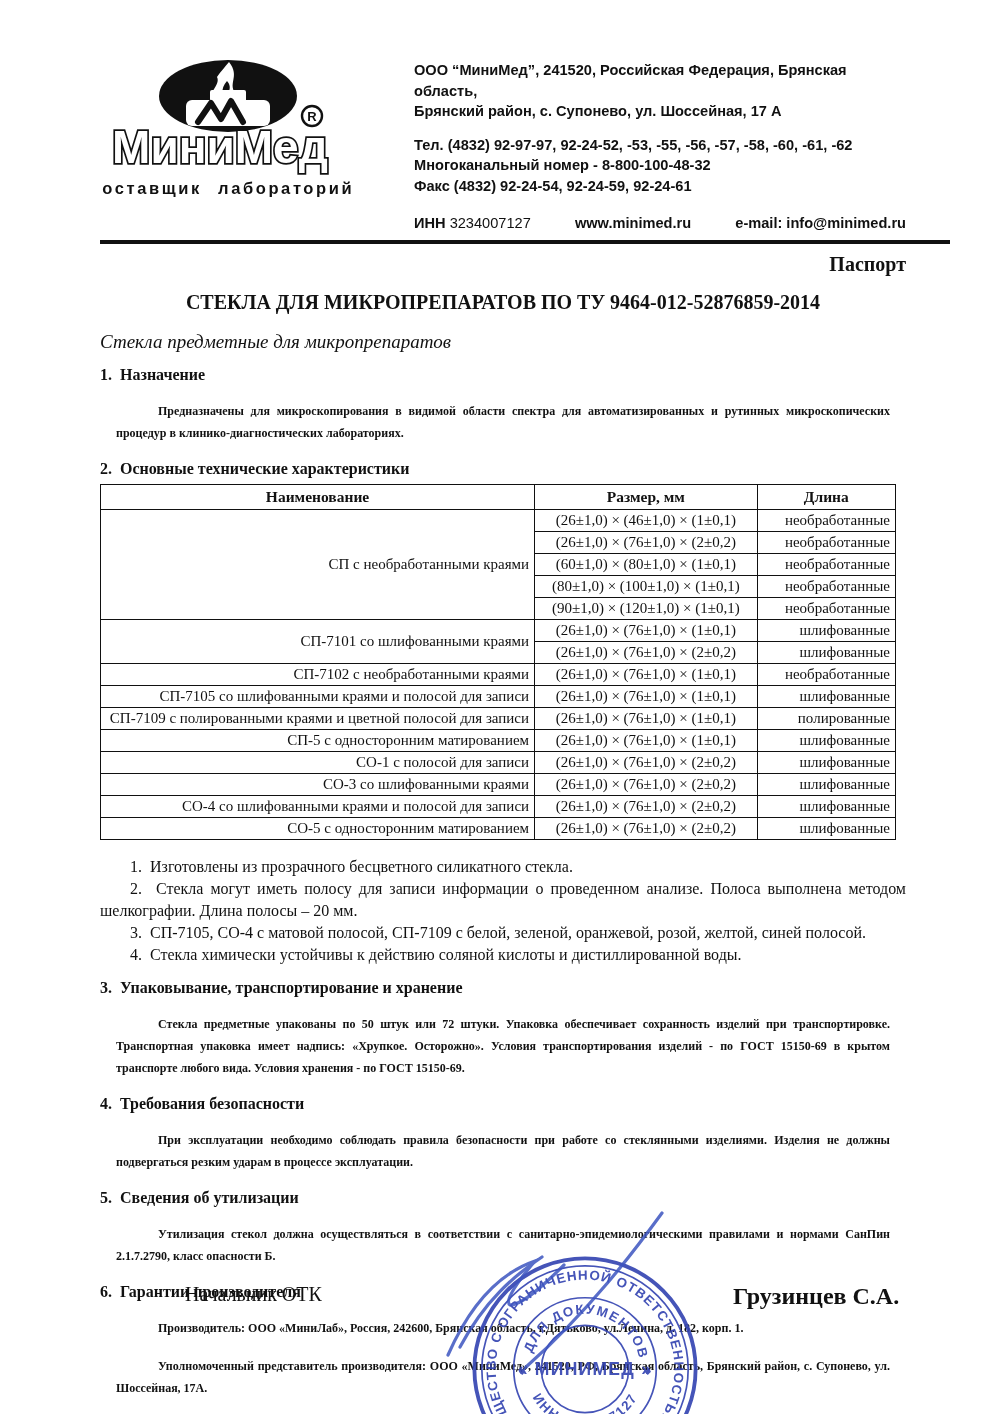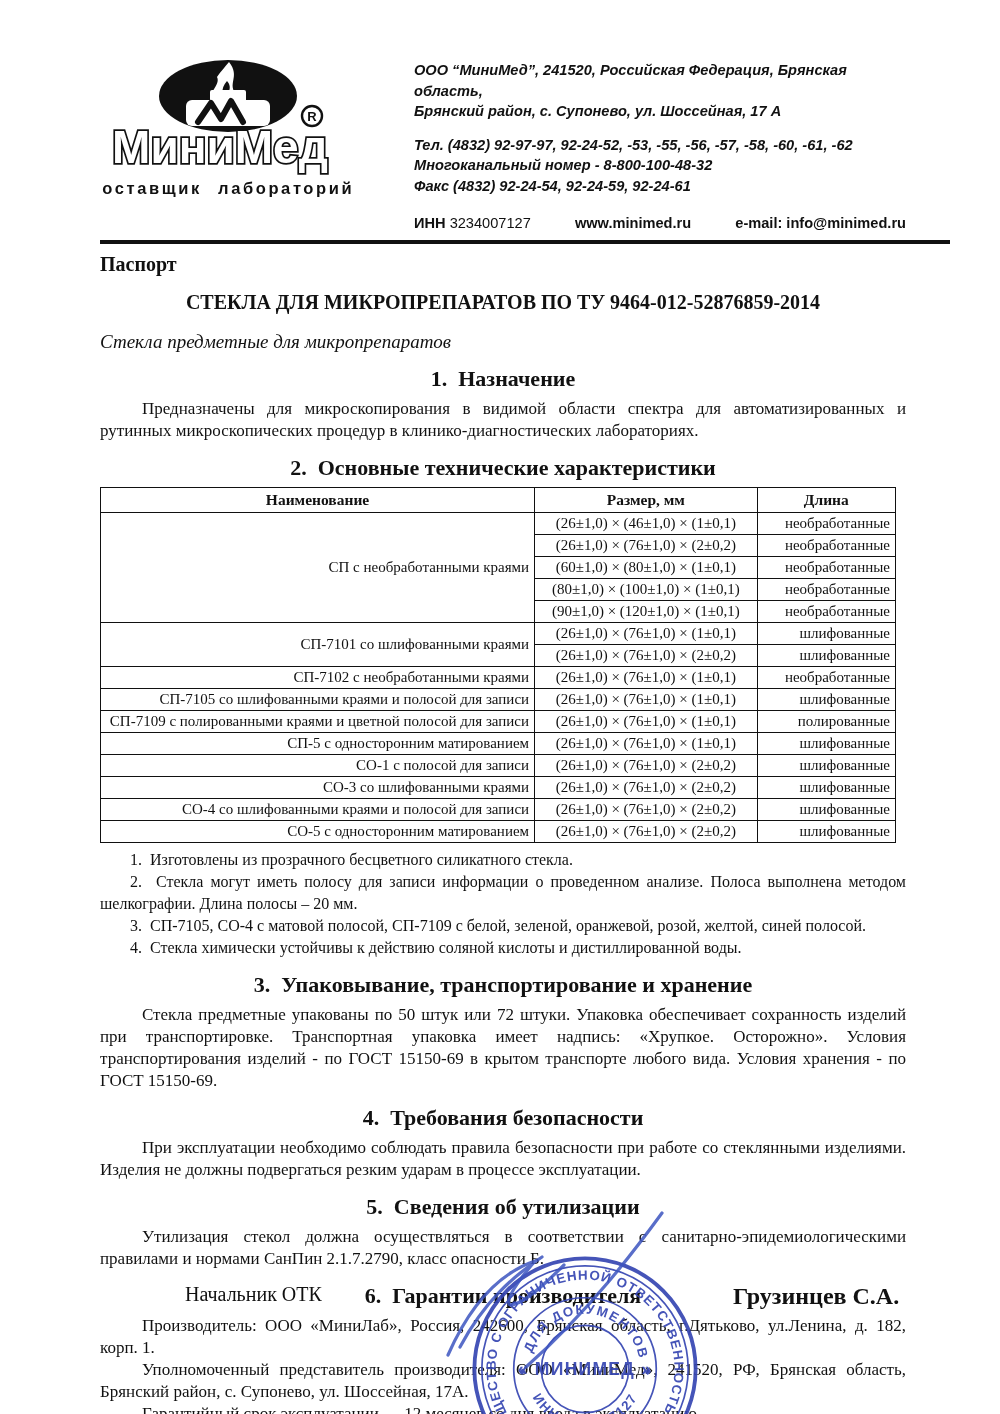--- a/index.html
+++ b/index.html
@@ -5,45 +5,45 @@
   html,body{margin:0;padding:0;background:#e8e8e8;}
   .page{width:1000px;height:1414px;position:relative;overflow:hidden;background:#fff;
         font-family:"Liberation Serif",serif;color:#111;margin:0 auto;}
   .content{margin:0 94px 0 100px;width:806px;}
 
   
   .header{display:flex;padding-top:44px;}
   .logo{width:286px;height:152px;flex:0 0 auto;margin-top:6px;}
   .hd-right{margin-left:28px;width:492px;font-family:"Liberation Sans",sans-serif;
             font-weight:bold;font-size:14.6px;line-height:20.5px;padding-top:16px;}
-  .hd-block{margin-bottom:13px;font-style:italic;}
+  .hd-block{margin-bottom:13px;}
   .inn-row{display:flex;justify-content:space-between;align-items:baseline;margin-top:17px;}
   .inn-row .inn-num{font-weight:normal;}
   .rule{height:4px;background:#111;margin-top:6px;width:850px;}
   .reg-line{text-align:right;font-size:16.5px;margin-top:5px;}
 
   
-  .t-doc{font-size:20px;font-weight:bold;text-align:left;margin-top:9px;}
+  .t-doc{font-size:20px;font-weight:bold;text-align:right;margin-top:9px;}
   .t-main{font-size:20px;font-weight:bold;text-align:center;margin-top:15px;}
   .t-sub{font-size:19px;font-weight:normal;font-style:italic;text-align:left;margin-top:17px;}
 
-  .sec-h{font-size:22px;font-weight:bold;text-align:center;margin:13px 0 6px 0;}
-  .para{font-size:17px;line-height:22px;text-align:justify;text-indent:42px;margin:0;}
+  .sec-h{font-size:16px;font-weight:bold;margin:13px 0 6px 0;}
+  .para{font-size:12px;line-height:22px;text-align:justify;text-indent:42px;margin:16px;font-weight:bold;}
 
   
   table.spec{border-collapse:collapse;width:796px;margin-top:3px;font-size:15px;}
   table.spec th,table.spec td{border:1.4px solid #111;padding:0 5px;line-height:19px;}
   table.spec th{font-weight:bold;text-align:center;height:24px;font-size:15.5px;}
   table.spec td{height:21px;}
   .c-name{width:432px;text-align:right;}
   .c-size{width:216px;text-align:center;}
   .c-edge{width:128px;text-align:right;}
   td.tall{height:44px;padding-right:80px;}
 
-  .notes{margin-top:6px;}
+  .notes{margin-top:16px;}
   .note{font-size:16px;line-height:22px;text-align:justify;text-indent:30px;margin:0;}
 
   
   .sig-left{position:absolute;left:185px;top:1283px;font-size:20px;font-weight:normal;}
   .sig-right{position:absolute;left:733px;top:1283px;font-size:24px;font-weight:bold;}
   .stamp{position:absolute;left:468px;top:1252px;width:234px;height:234px;opacity:.92;}
   .autograph{position:absolute;left:430px;top:1205px;width:300px;height:209px;}
 </style>
 </head>
 <body>

